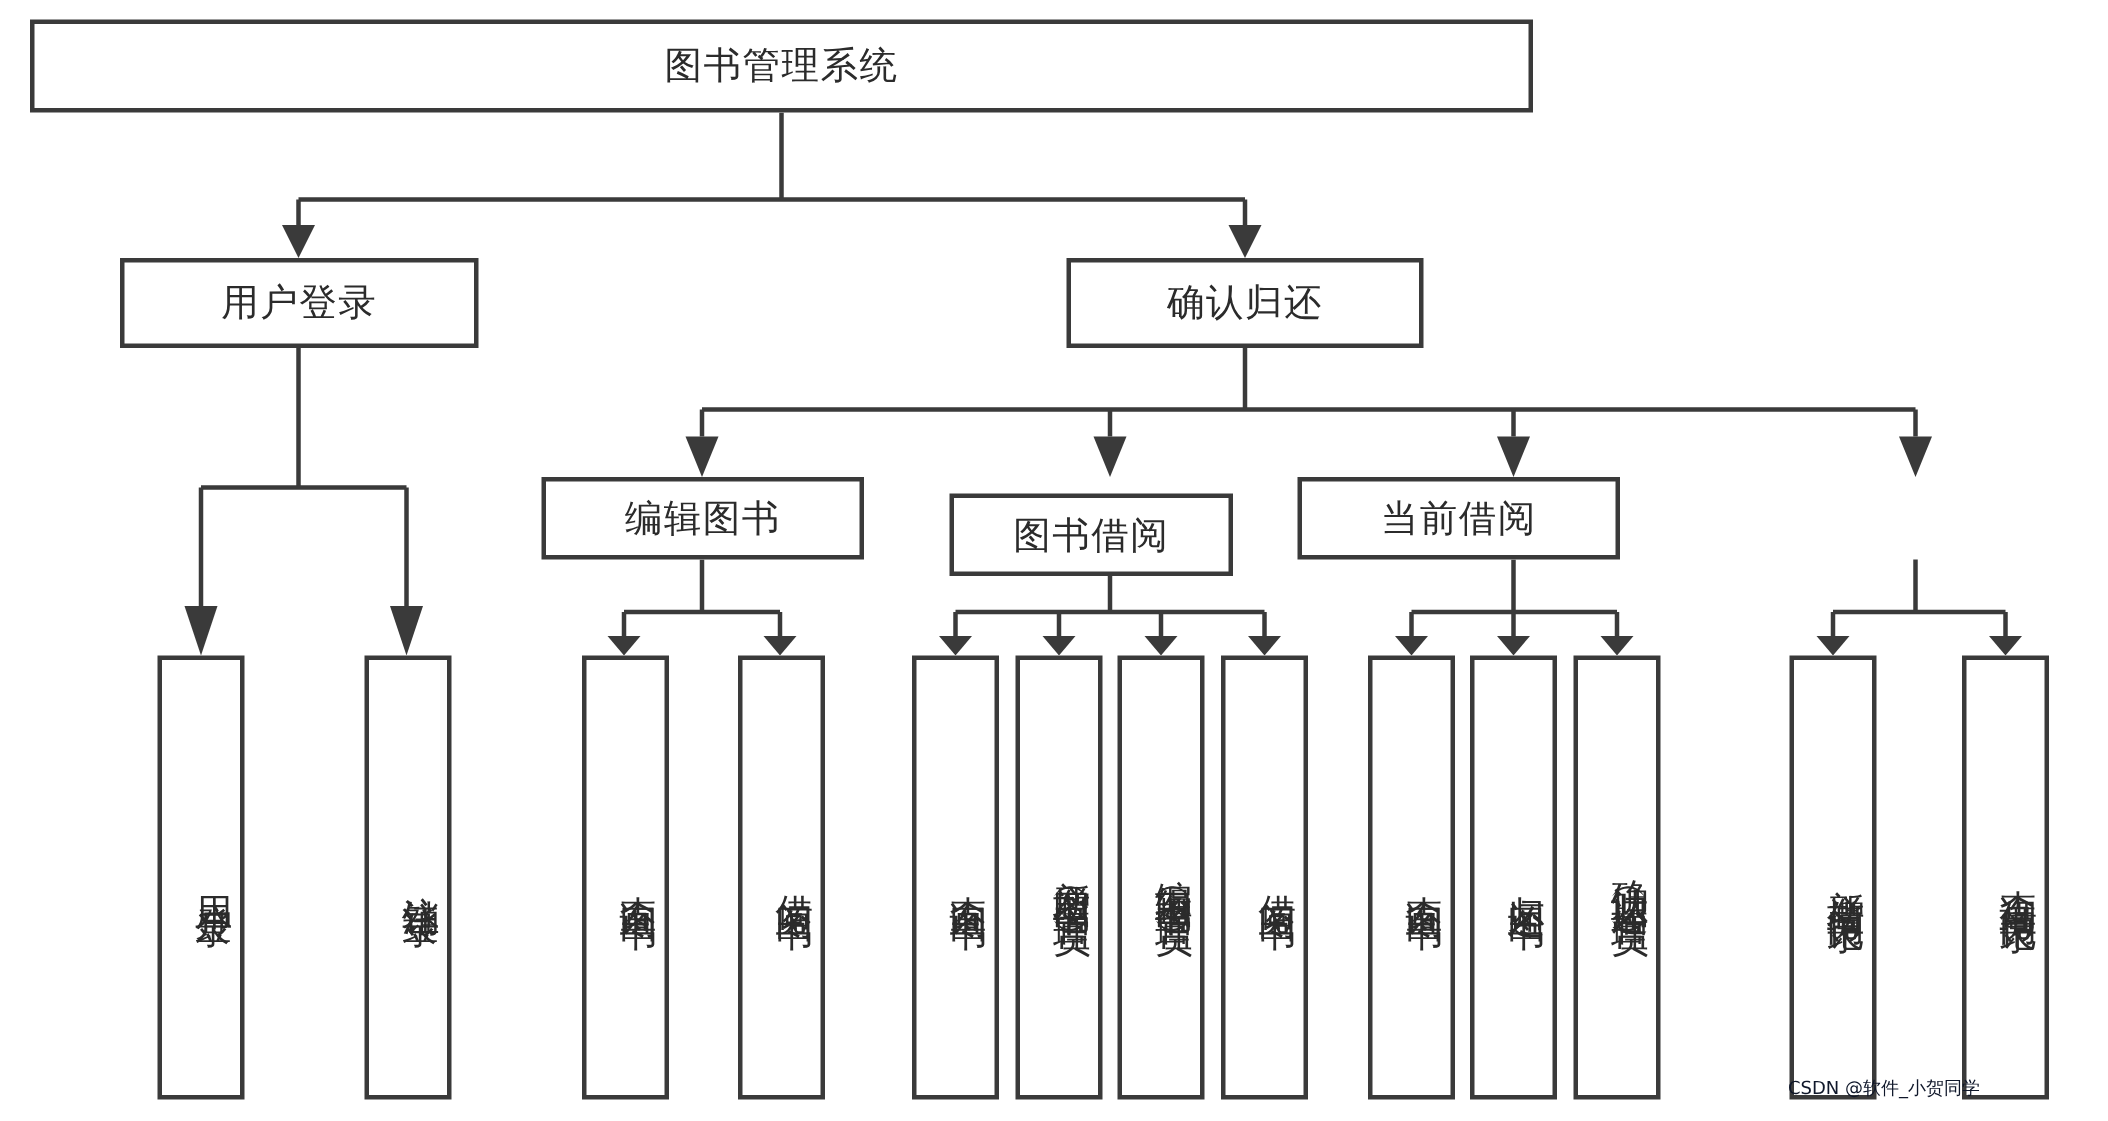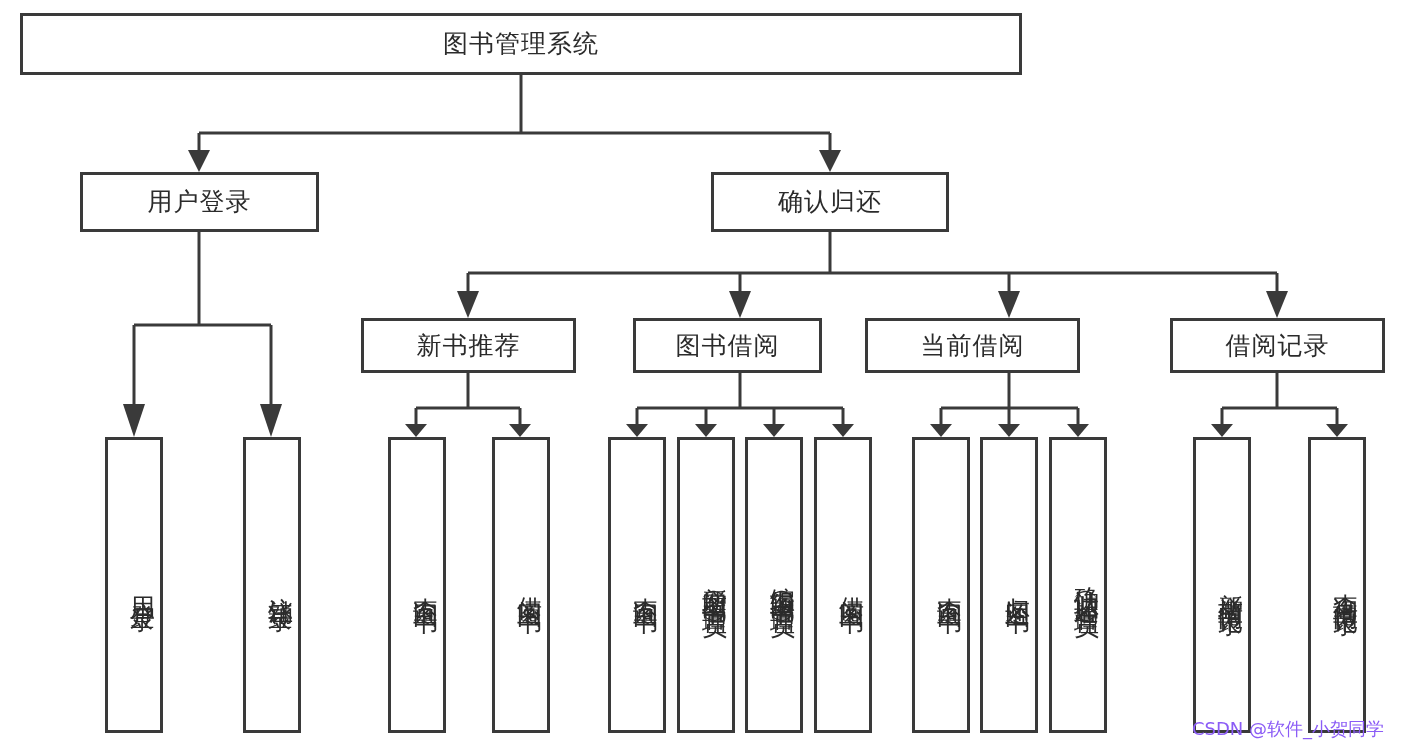--- a/index.html
+++ b/index.html
@@ -52,22 +52,22 @@
     justify-content: center;
     text-align: center;
   }
   .node.vert > span {
     writing-mode: vertical-rl;
     text-orientation: upright;
     display: block;
   }
   .watermark {
     position: absolute;
-    color: #8b5cf6;
-    font-size: 18px;
+    color: #0f172a;
+    font-size: 12px;
     white-space: nowrap;
     font-family: "DejaVu Sans", "Liberation Sans", sans-serif;
   }
 </style>
 </head>
 <body>
 
 <div id="canvas">
 
   <svg id="wires" viewBox="0 0 1405 747">
@@ -156,31 +156,28 @@
   </div>
 
   <div class="node horiz" style="left:80px; top:172px; width:239px; height:60px;">
     <span>用户登录</span>
   </div>
   <div class="node horiz" style="left:711px; top:172px; width:238px; height:60px;">
     <span>确认归还</span>
   </div>
 
   <div class="node horiz" style="left:361px; top:318px; width:215px; height:55px;">
-    <span>新书推荐</span>
-  </div>
-  <div class="node horiz" style="left:633px; top:318px; width:189px; height:55px;">
+    <span>编辑图书</span>
+  </div>
+  <div class="node horiz" style="left:633px; top:329px; width:189px; height:55px;">
     <span>图书借阅</span>
   </div>
   <div class="node horiz" style="left:865px; top:318px; width:215px; height:55px;">
     <span>当前借阅</span>
   </div>
-  <div class="node horiz" style="left:1170px; top:318px; width:215px; height:55px;">
-    <span>借阅记录</span>
-  </div>
 
   <div class="node vert" style="left:105px; top:437px; width:58px; height:296px;">
     <span>用户登录</span>
   </div>
   <div class="node vert" style="left:243px; top:437px; width:58px; height:296px;">
     <span>注销登录</span>
   </div>
 
   <div class="node vert" style="left:388px; top:437px; width:58px; height:296px;">
     <span>查询图书</span>

